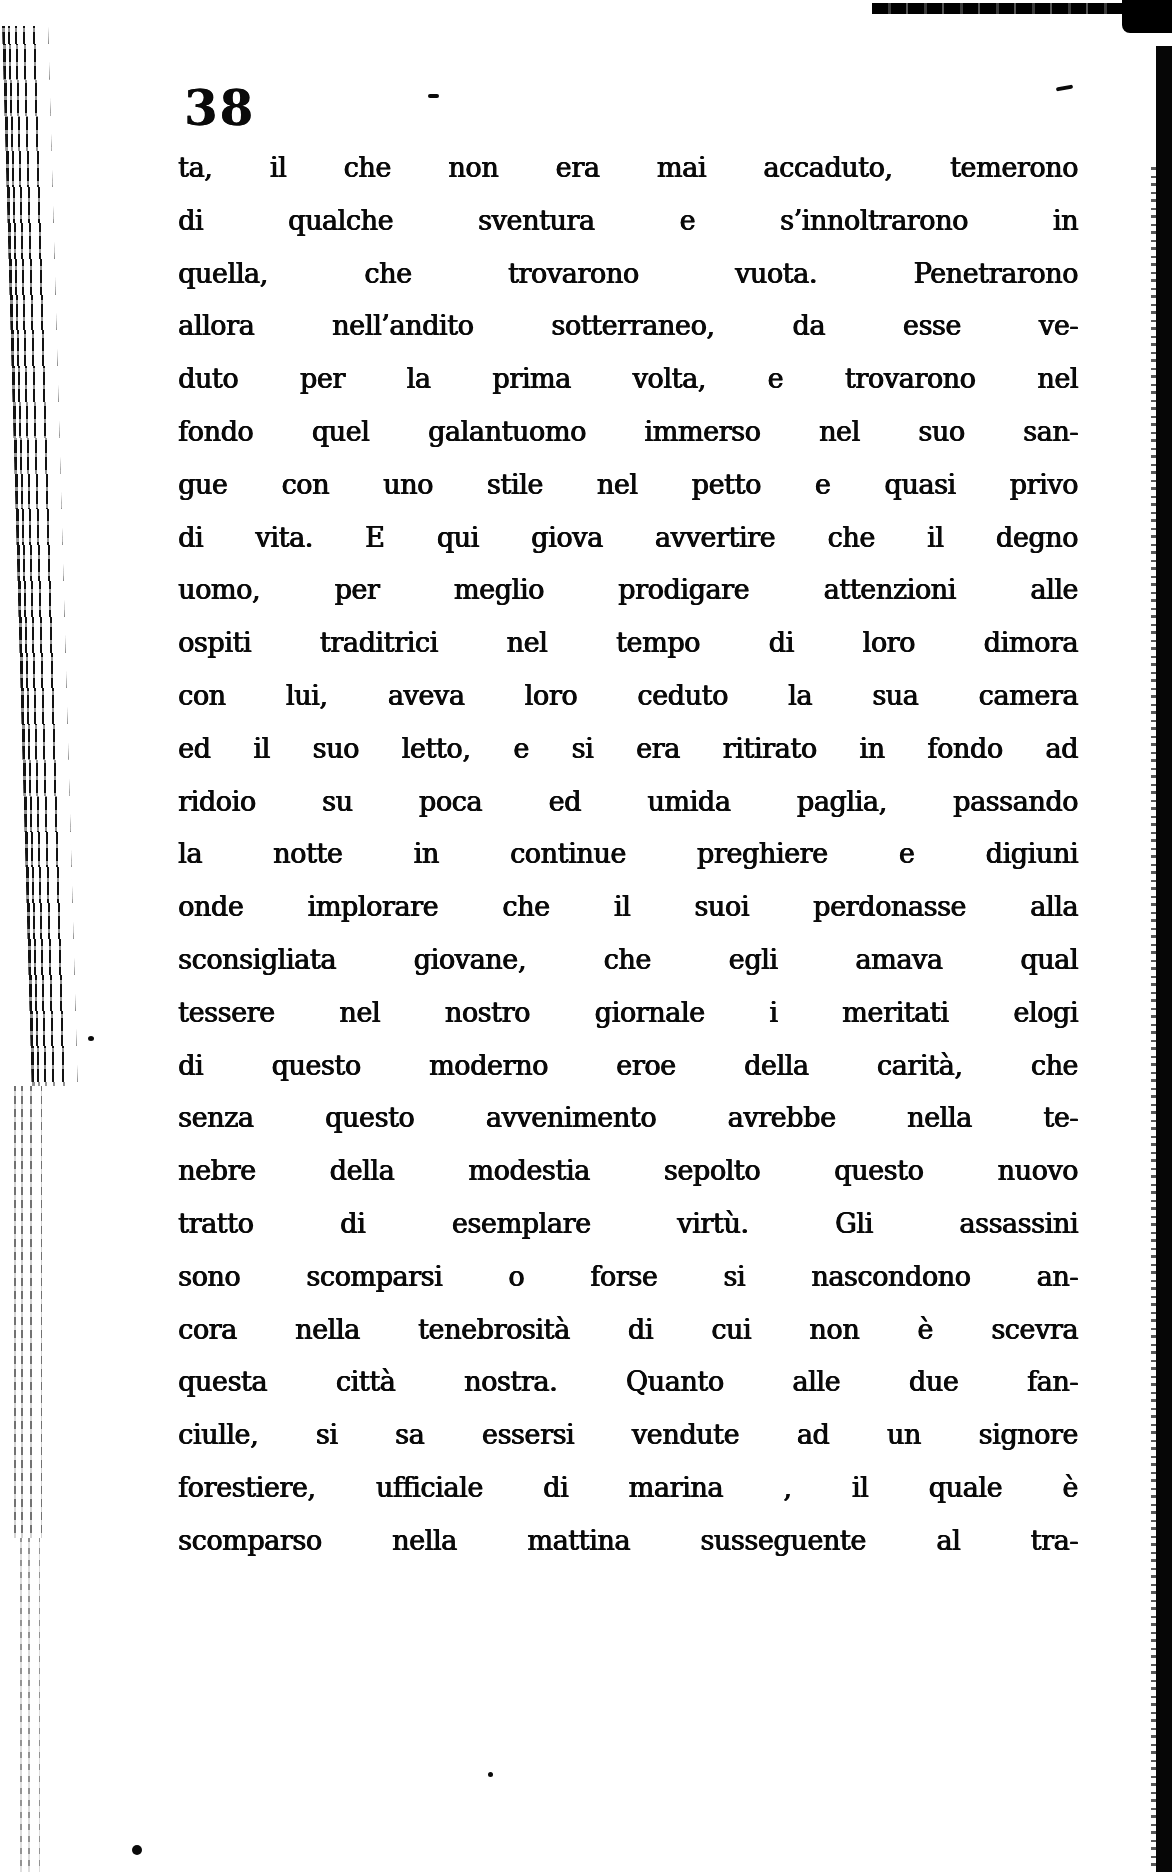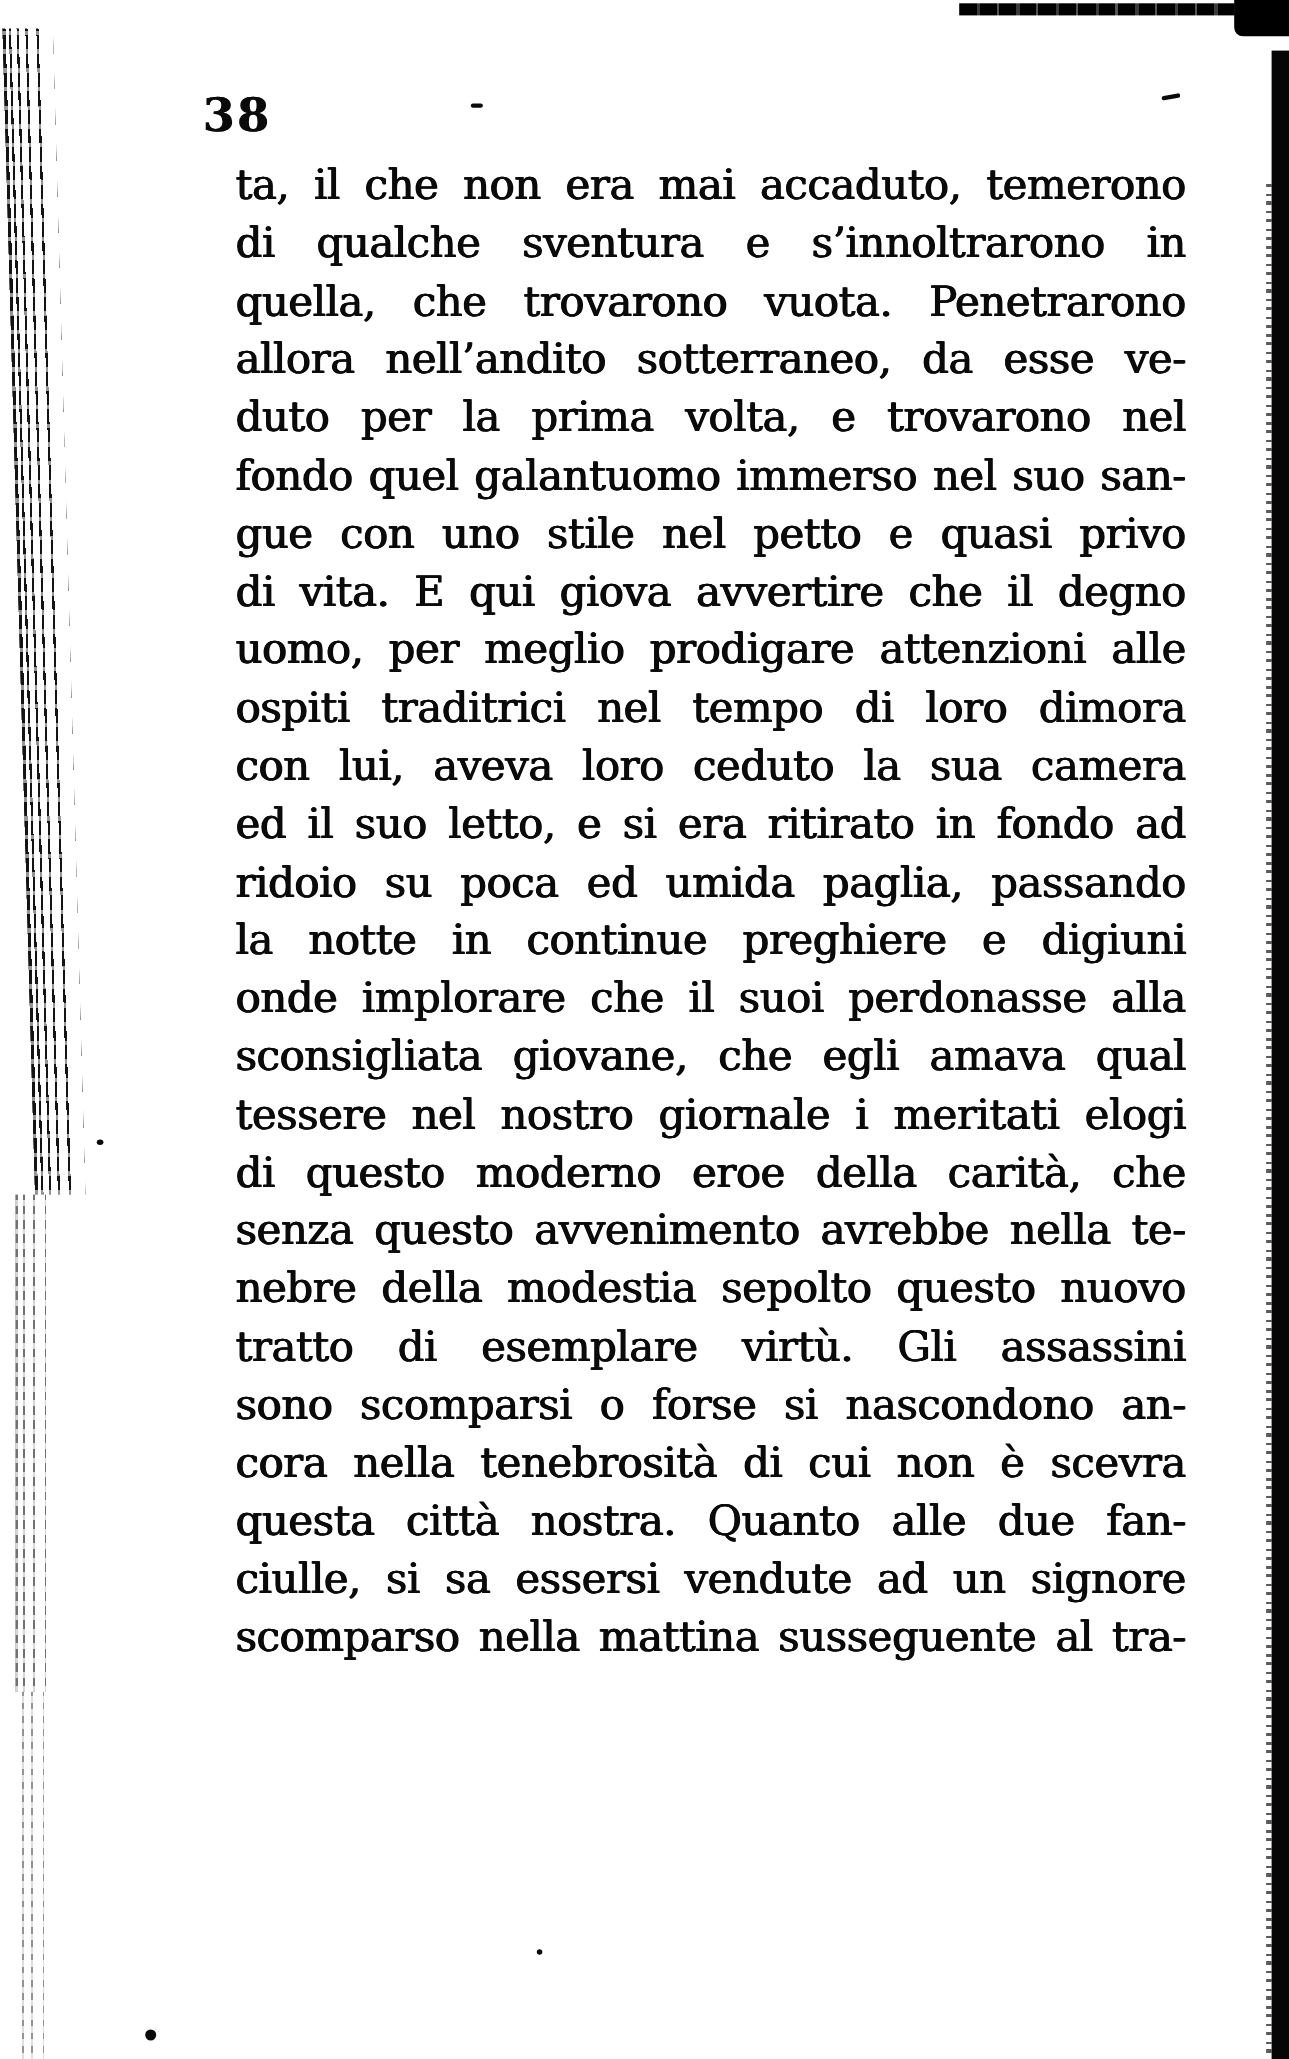--- a/index.html
+++ b/index.html
@@ -87,43 +87,42 @@
   .speck-dash-top-right { left: 1056px; top: 86px; width: 17px; height: 4px; border-radius: 2px; transform: rotate(-10deg); }
   .speck-dash-after-number { left: 428px; top: 94px; width: 11px; height: 4px; border-radius: 2px; }
   .speck-dot-mid { left: 88px; top: 1036px; width: 6px; height: 5px; }
   .speck-dot-low { left: 488px; top: 1772px; width: 5px; height: 5px; }
 
   
   .page-number {
     position: absolute;
     left: 184px;
     top: 80px;
-    font-size: 42px;
+    font-size: 48px;
     font-weight: bold;
     letter-spacing: 2px;
     text-shadow: 0.6px 0 0 currentColor;
   }
   .text-block {
     position: absolute;
     left: 178px;
     top: 142px;
     width: 900px;
   }
   .line {
     display: block;
     height: 52.8px;
     line-height: 52.8px;
-    font-size: 38px;
+    font-size: 27px;
     letter-spacing: -0.4px;
     word-spacing: 2px;
     text-align: justify;
     text-align-last: justify;
     white-space: normal;
     text-shadow: 0.7px 0 0 currentColor, -0.3px 0 0 currentColor;
-    margin-left: 36px;
   }
 </style>
 </head>
 <body>
 
 <div>
 
   <div class="spine-seg spine-1"></div>
   <div class="spine-seg spine-2"></div>
   <div class="spine-seg spine-3"></div>
@@ -158,16 +157,17 @@
       <div class="line">sconsigliata giovane, che egli amava qual</div>
       <div class="line">tessere nel nostro giornale i meritati elogi</div>
       <div class="line">di questo moderno eroe della carità, che</div>
       <div class="line">senza questo avvenimento avrebbe nella te-</div>
       <div class="line">nebre della modestia sepolto questo nuovo</div>
       <div class="line">tratto di esemplare virtù. Gli assassini</div>
       <div class="line">sono scomparsi o forse si nascondono an-</div>
       <div class="line">cora nella tenebrosità di cui non è scevra</div>
       <div class="line">questa città nostra. Quanto alle due fan-</div>
       <div class="line">ciulle, si sa essersi vendute ad un signore</div>
+      <div class="line">forestiere, ufficiale di marina , il quale è</div>
       <div class="line">scomparso nella mattina susseguente al tra-</div>
     </div>
 
 </div>
 
 </body></html>

